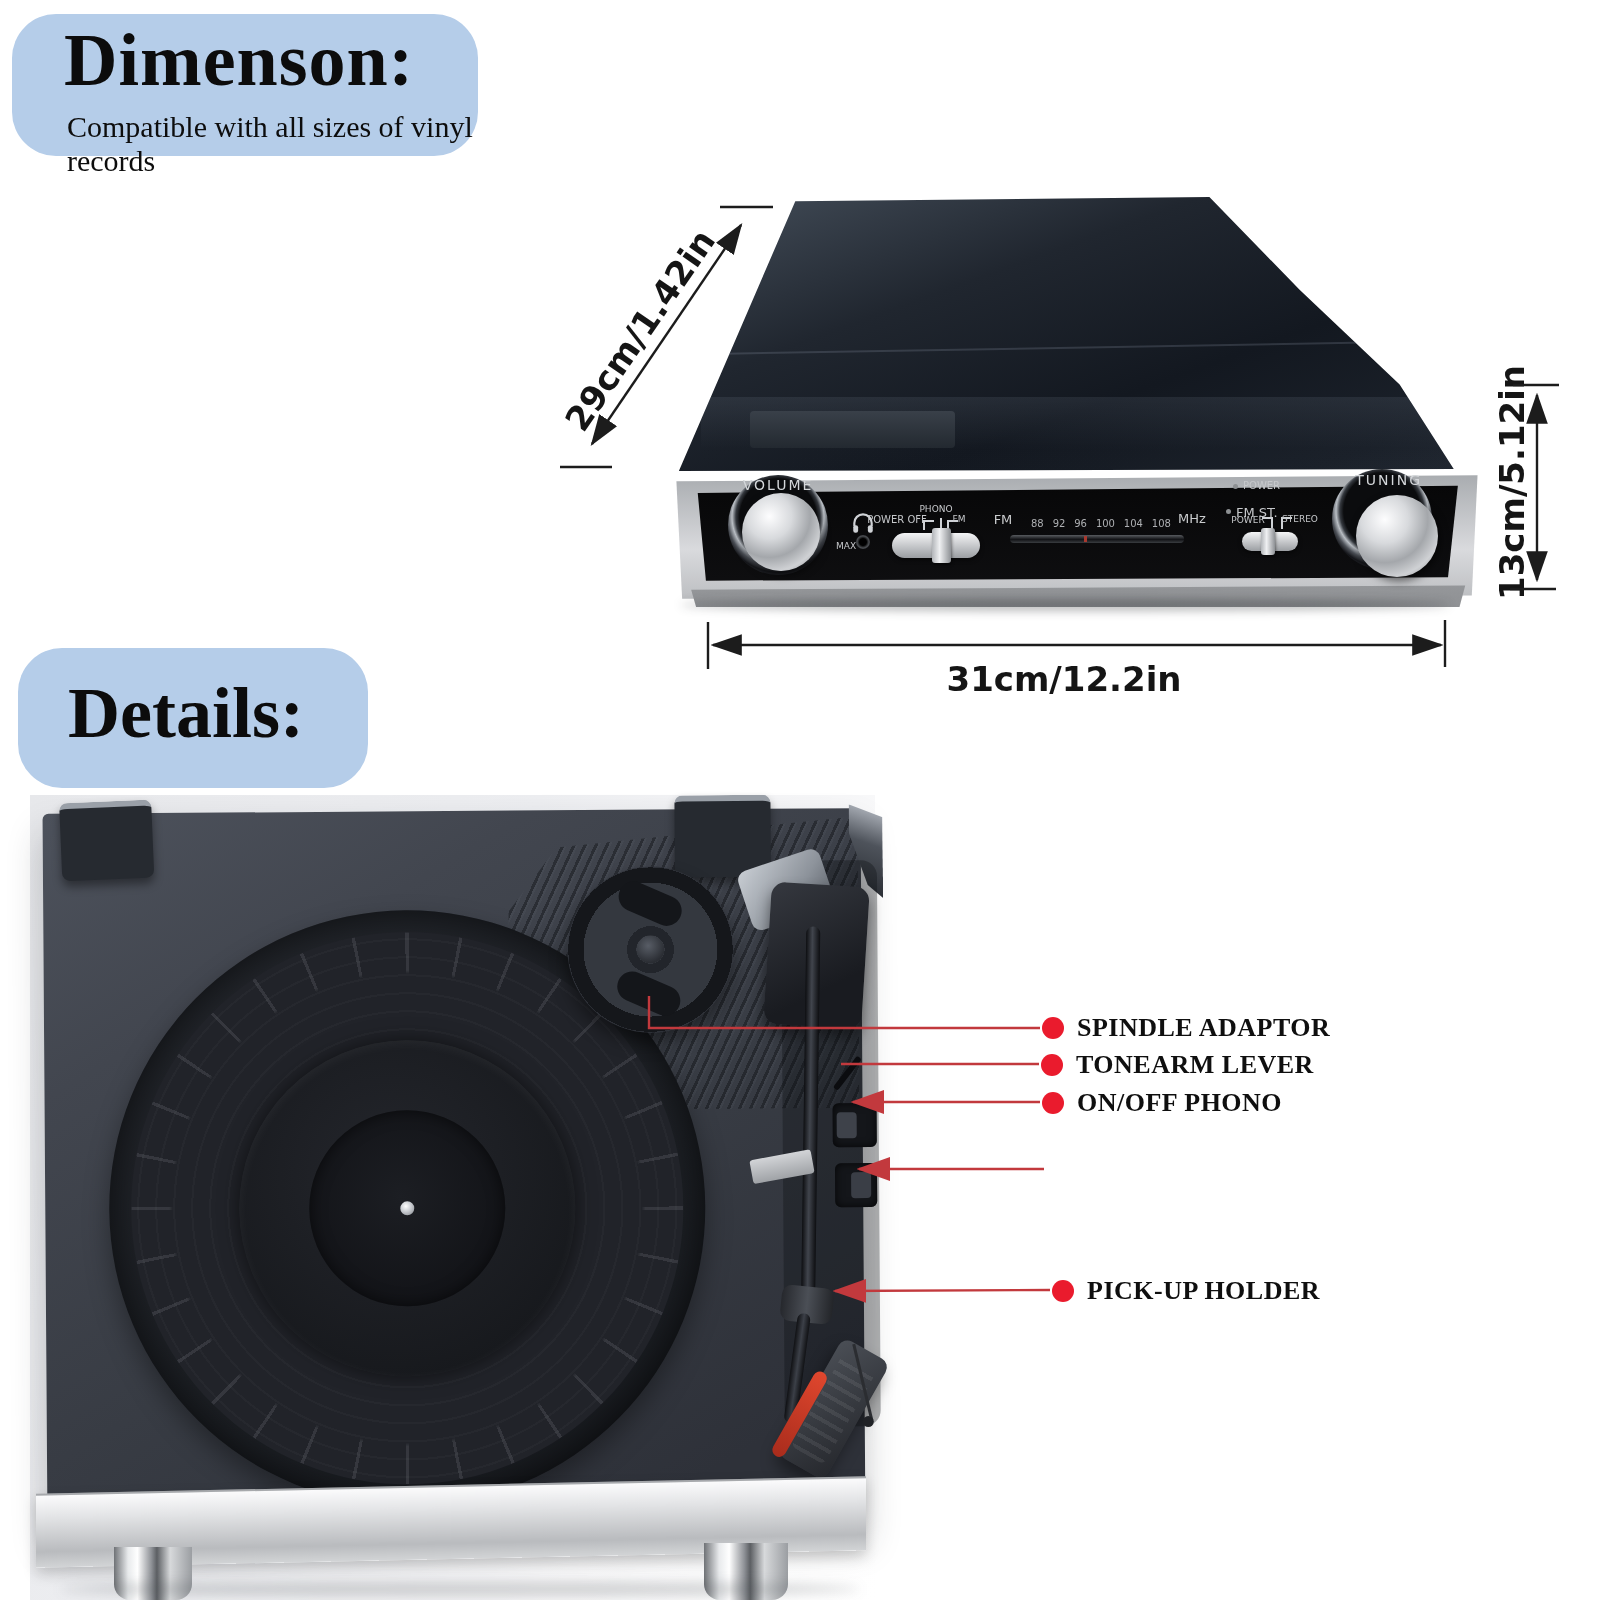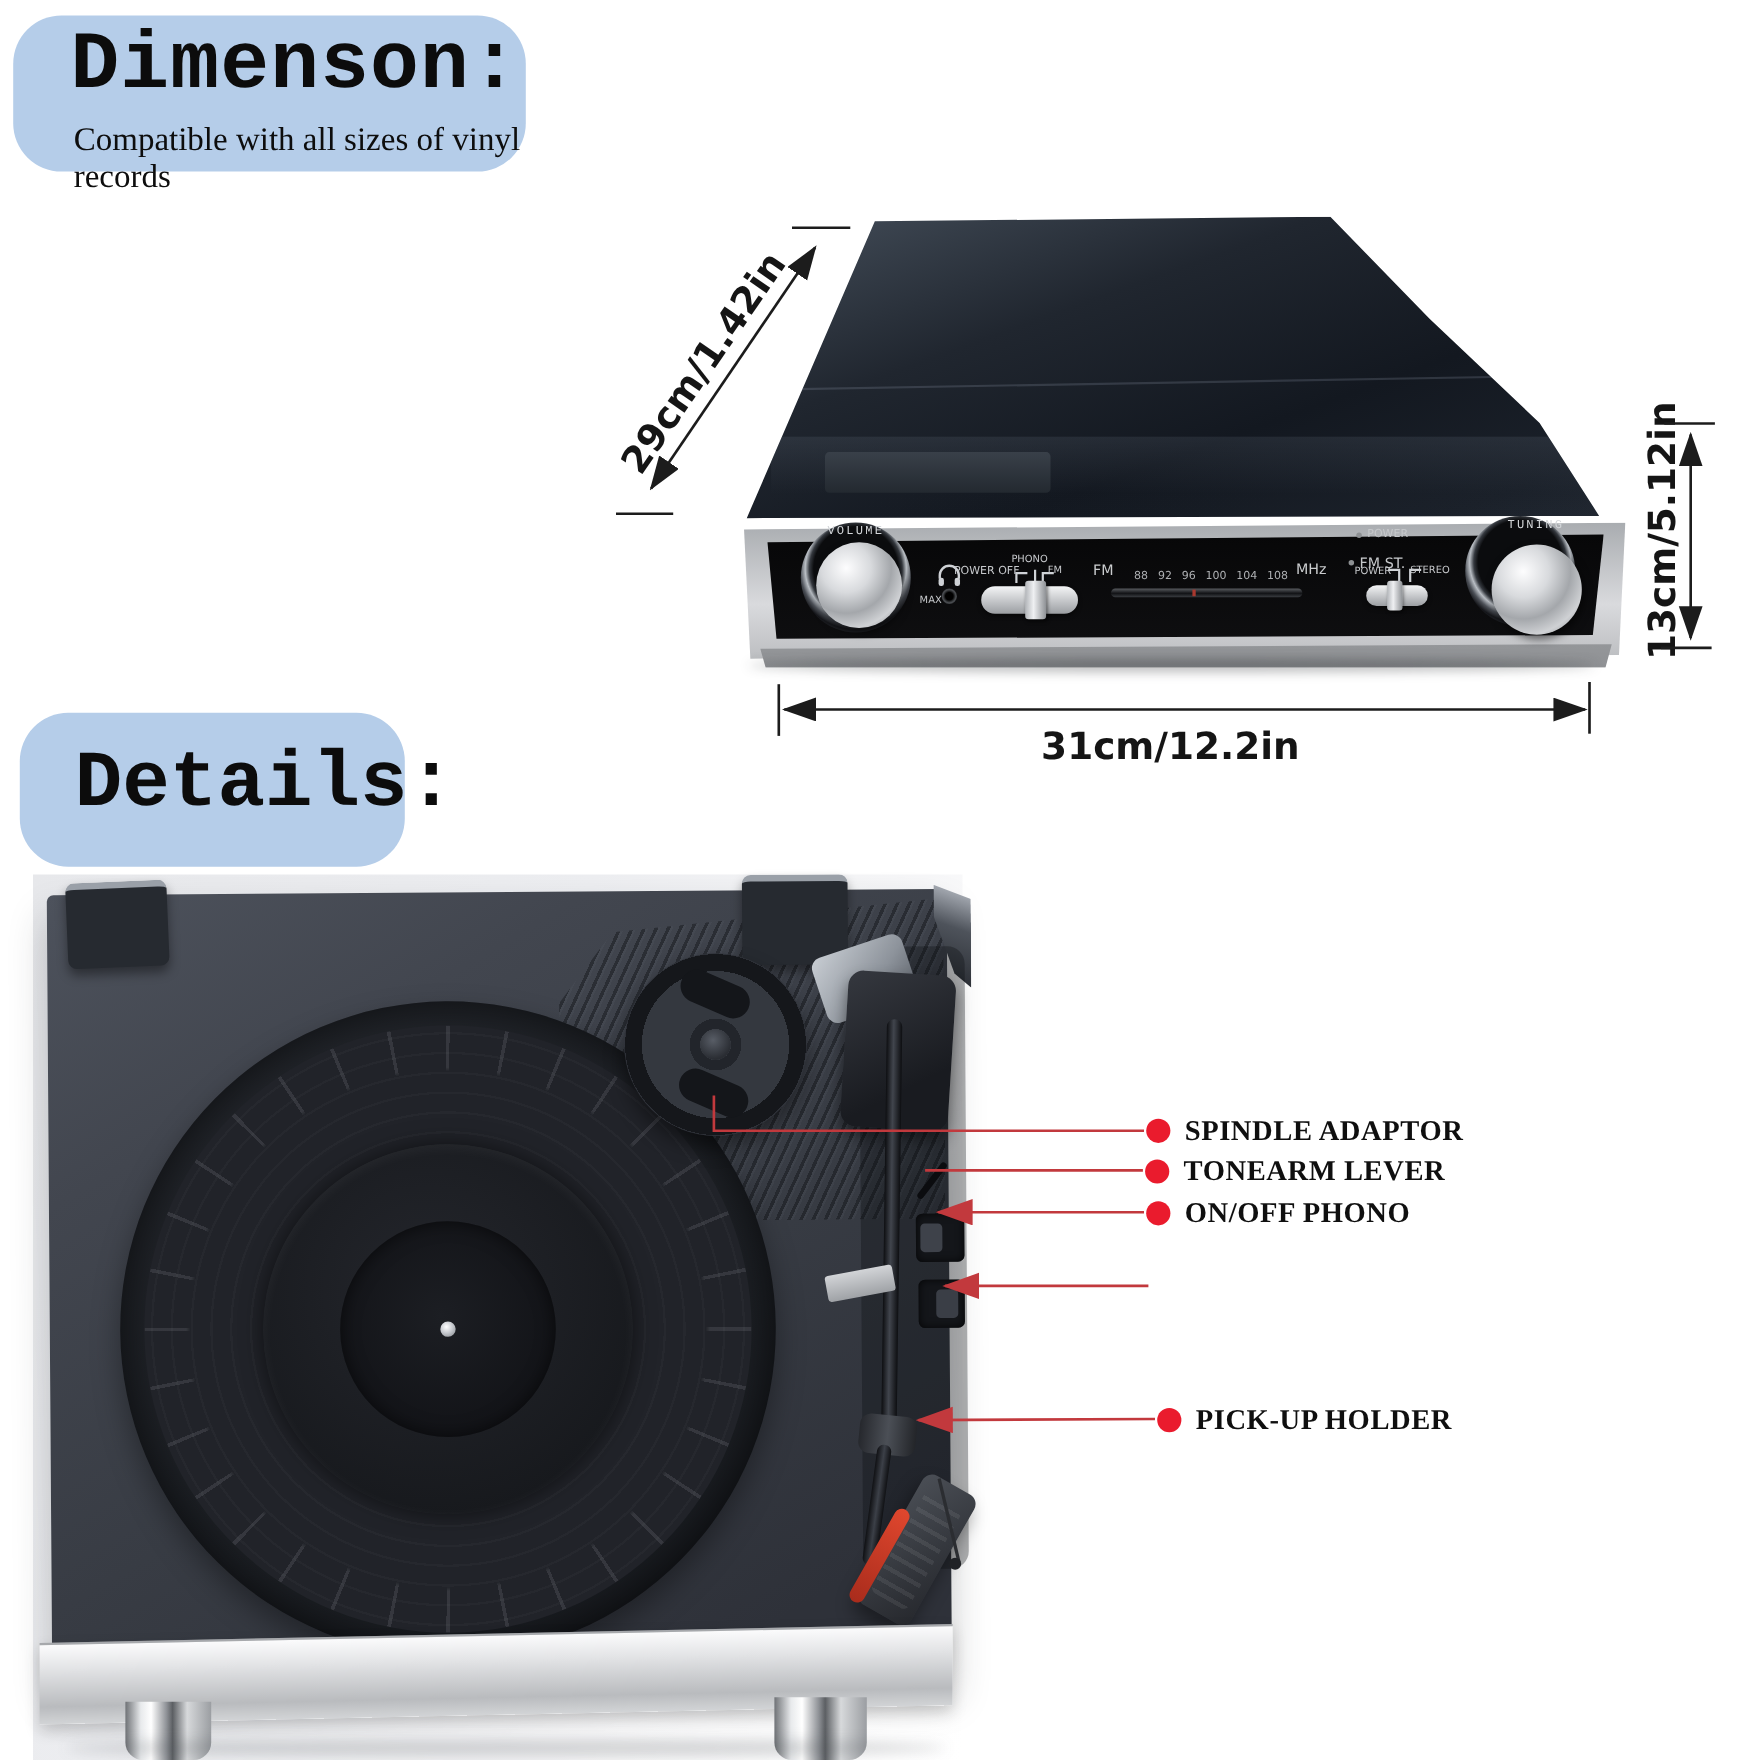--- a/index.html
+++ b/index.html
@@ -3,21 +3,21 @@
 <meta charset="utf-8">
 <style>
   html,body{margin:0;padding:0;background:#ffffff;}
   .canvas{position:relative;width:1600px;height:1600px;background:#ffffff;overflow:hidden;
           font-family:"DejaVu Sans",sans-serif;color:#111;}
   .abs{position:absolute;}
 
   
   .badge{position:absolute;background:#b5cde9;border-radius:44px;}
   .dim-badge{left:12px;top:14px;width:466px;height:142px;}
-  .badge-title{position:absolute;font-weight:bold;color:#0c0c0c;font-family:Liberation Mono, monospace;}
+  .badge-title{position:absolute;font-weight:bold;color:#0c0c0c;font-family:Liberation Serif, serif;}
   .dim-badge .badge-title{left:52px;top:4px;font-size:74px;letter-spacing:1px;}
   .dim-badge .badge-sub{position:absolute;left:55px;top:96px;font-size:30px;
         font-family:"Liberation Serif",serif;color:#0d0d0d;}
   .det-badge{left:18px;top:648px;width:350px;height:140px;}
   .det-badge .badge-title{left:50px;top:24px;font-size:72px;}
 
   
   .product-front{left:660px;top:195px;width:820px;height:412px;}
   .cover{position:absolute;inset:0;
      clip-path:polygon(16.5% 1.5%,67% .5%,78% 23%,90.2% 46%,96.8% 66.5%,2.3% 67%,7.5% 43%);
@@ -44,21 +44,21 @@
      background:radial-gradient(circle at 50% 42%,#0b0c0e 0 50%,#34383e 55%,#b9bec4 60%,#4c5057 66%,#15161a 72%,#27292e 79%,#0c0d0f 100%);}
   .knob-cap{position:absolute;border-radius:50%;
      background:radial-gradient(circle at 35% 30%,#fdfdfe 0%,#d8dadd 30%,#a4a7ab 55%,#cfd1d4 74%,#77797d 100%);
      box-shadow:2px 4px 8px rgba(0,0,0,.55);}
   .volume-knob{left:68px;top:280px;width:100px;height:100px;}
   .volume-knob .knob-cap{left:14px;top:18px;width:78px;height:78px;}
   .tuning-knob{left:672px;top:274px;width:100px;height:100px;}
   .tuning-knob .knob-cap{left:24px;top:26px;width:82px;height:82px;}
 
   .ptxt{position:absolute;color:#c6c8cb;font-size:10px;white-space:nowrap;text-align:center;}
-  .arc-label{font-size:11px;letter-spacing:2px;color:#d4d7da;font-family:Liberation Mono, monospace;}
+  .arc-label{font-size:14px;letter-spacing:2px;color:#d4d7da;}
   .vol-label{left:78px;top:282px;width:80px;}
   .tun-label{left:682px;top:277px;width:80px;text-align:right;}
   .max-label{left:176px;top:346px;font-size:9px;}
   .jack{position:absolute;left:196px;top:340px;width:14px;height:14px;border-radius:50%;
      background:radial-gradient(circle,#000 0 35%,#4a4d51 60%,#17181a 100%);}
   .txt-poweroff{left:200px;top:319px;width:74px;}
   .txt-phono{left:254px;top:309px;width:44px;font-size:9px;}
   .txt-fmsw{left:286px;top:319px;width:26px;font-size:9px;}
   .pill{position:absolute;border-radius:14px;
      background:linear-gradient(180deg,#f4f5f6,#c3c5c8 55%,#9b9ea2);box-shadow:0 2px 4px rgba(0,0,0,.5);}

